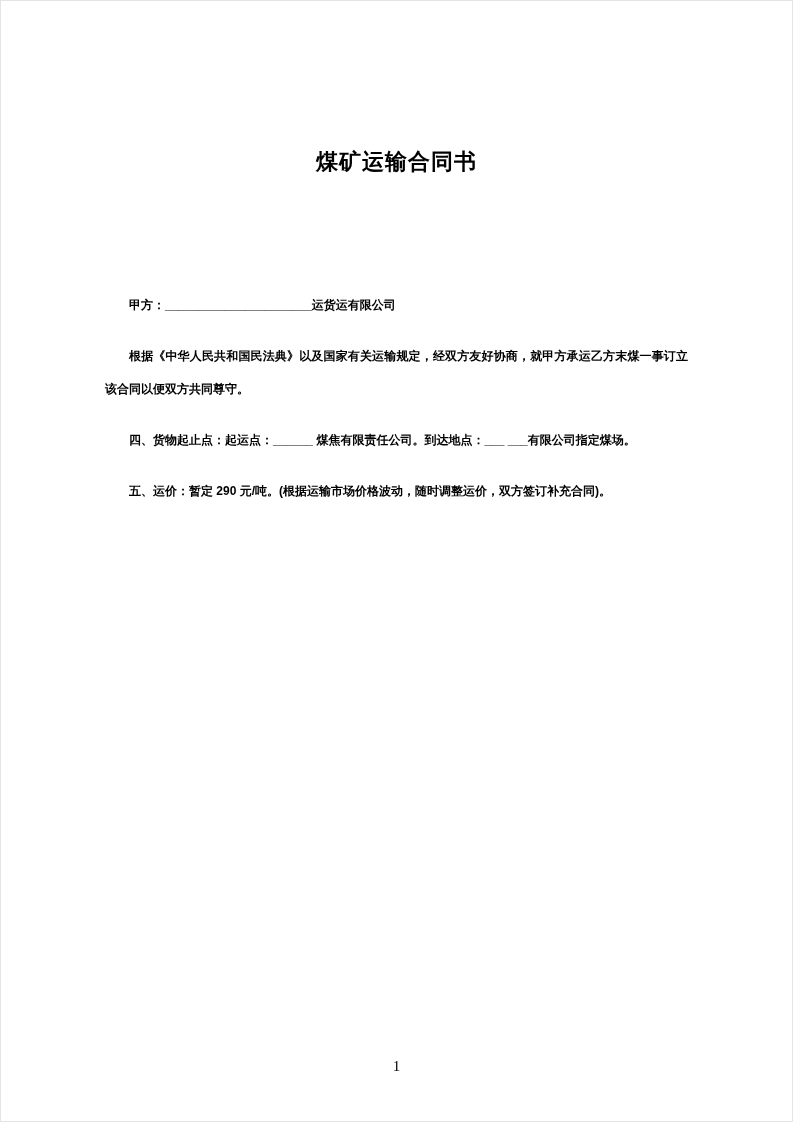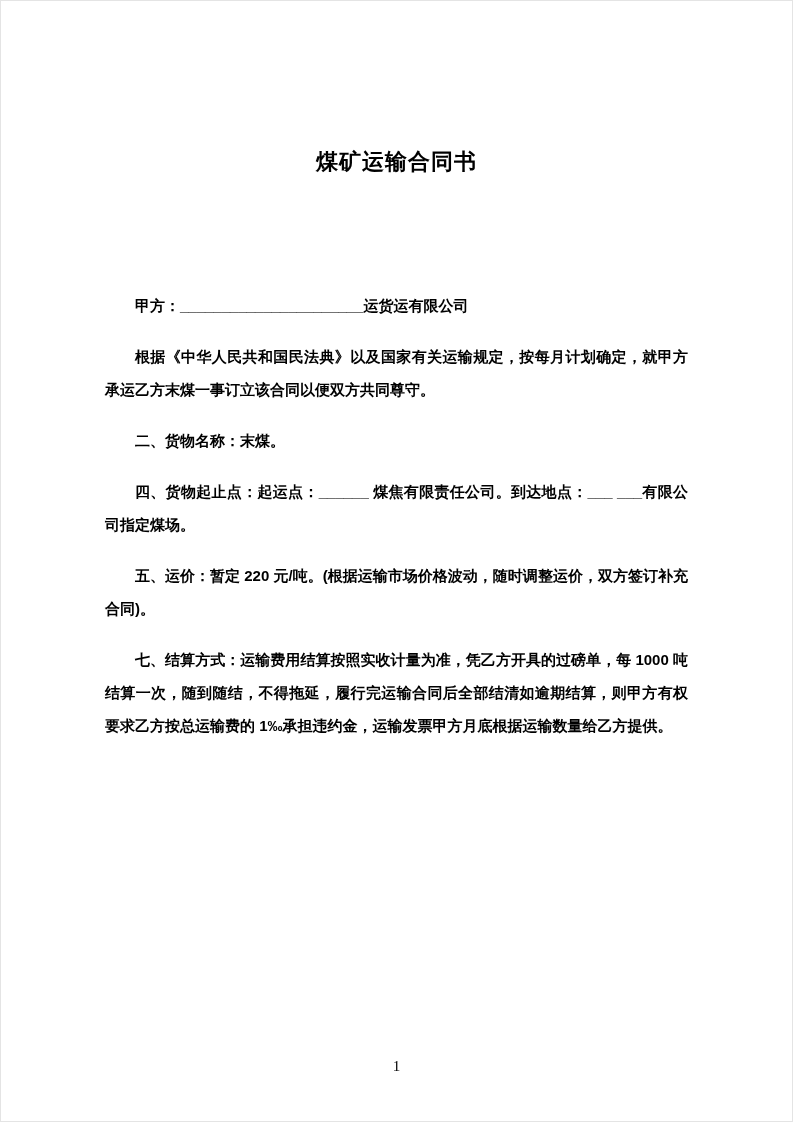--- a/index.html
+++ b/index.html
@@ -25,21 +25,21 @@
     text-align: center;
     font-size: 22px;
     font-weight: 700;
     letter-spacing: 1px;
   }
   .doc-body {
     width: 100%;
   }
   .para {
     margin: 0 0 18px 0;
-    font-size: 15px;
+    font-size: 12px;
     line-height: 33px;
     font-weight: 700;
     text-indent: 2em;
     text-align: justify;
     word-break: break-all;
   }
   .page-number {
     position: absolute;
     left: 0;
     right: 0;
@@ -53,22 +53,20 @@
 </style>
 </head>
 <body>
 
 <div class="page">
 
   <h1 class="doc-title">煤矿运输合同书</h1>
 
   <div class="doc-body">
     <p class="para">甲方：______________________运货运有限公司</p>
-    <p class="para">根据《中华人民共和国民法典》以及国家有关运输规定，按每月计划确定，就甲方承运乙方末煤一事订立该合同以便双方共同尊守。</p>
-    <p class="para">二、货物名称：末煤。</p>
+    <p class="para">根据《中华人民共和国民法典》以及国家有关运输规定，经双方友好协商，就甲方承运乙方末煤一事订立该合同以便双方共同尊守。</p>
     <p class="para">四、货物起止点：起运点：______ 煤焦有限责任公司。到达地点：___ ___有限公司指定煤场。</p>
-    <p class="para">五、运价：暂定 220 元/吨。(根据运输市场价格波动，随时调整运价，双方签订补充合同)。</p>
-    <p class="para">七、结算方式：运输费用结算按照实收计量为准，凭乙方开具的过磅单，每 1000 吨结算一次，随到随结，不得拖延，履行完运输合同后全部结清如逾期结算，则甲方有权要求乙方按总运输费的 1‰承担违约金，运输发票甲方月底根据运输数量给乙方提供。</p>
+    <p class="para">五、运价：暂定 290 元/吨。(根据运输市场价格波动，随时调整运价，双方签订补充合同)。</p>
   </div>
 
   <div class="page-number">1</div>
 
 </div>
 
 </body></html>

